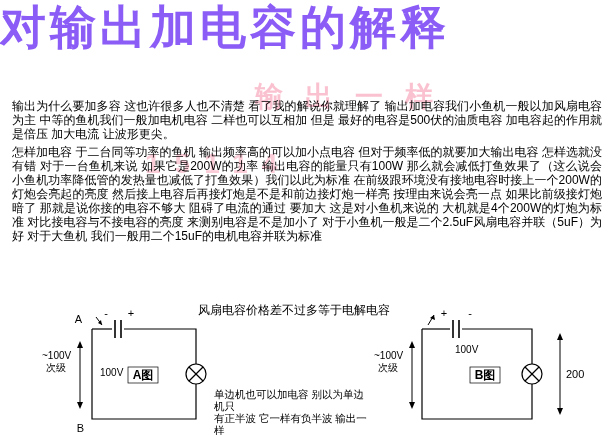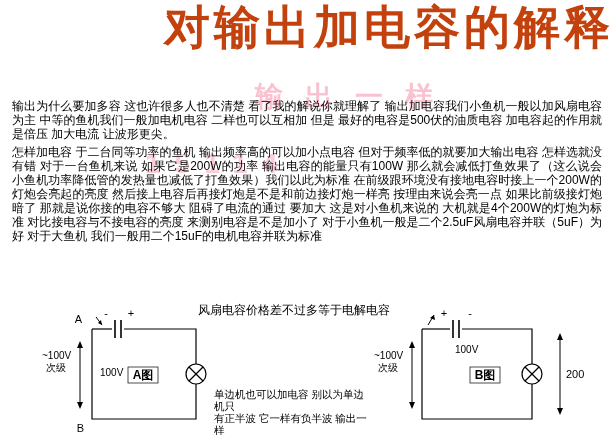--- a/index.html
+++ b/index.html
@@ -3,24 +3,24 @@
 <meta charset="utf-8">
 <style>
   html,body{margin:0;padding:0;}
   body{
     width:614px;height:435px;overflow:hidden;background:#ffffff;
     font-family:"Liberation Sans","DejaVu Sans",sans-serif;
     position:relative;color:#000;
   }
   .slide{position:relative;width:614px;height:435px;background:#fff;}
   .title{
-    margin:2px 0 4px 0;text-align:right;
+    margin:2px 0 4px 0;text-align:left;
     font-family:"Liberation Serif","DejaVu Serif",serif;
     font-weight:900;font-size:46px;line-height:1.15;letter-spacing:4px;
-    color:#c2410c;
+    color:#8b5cf6;
   }
   .content{padding:0 12px;position:relative;z-index:2;margin-top:44px;}
   .para{
     font-size:12px;line-height:14px;letter-spacing:0px;
     margin:0 0 4px 0;text-align:justify;color:#000;
   }
   .watermark{
     position:absolute;z-index:1;
     font-weight:bold;color:rgba(244,120,150,0.45);
     white-space:nowrap;pointer-events:none;

